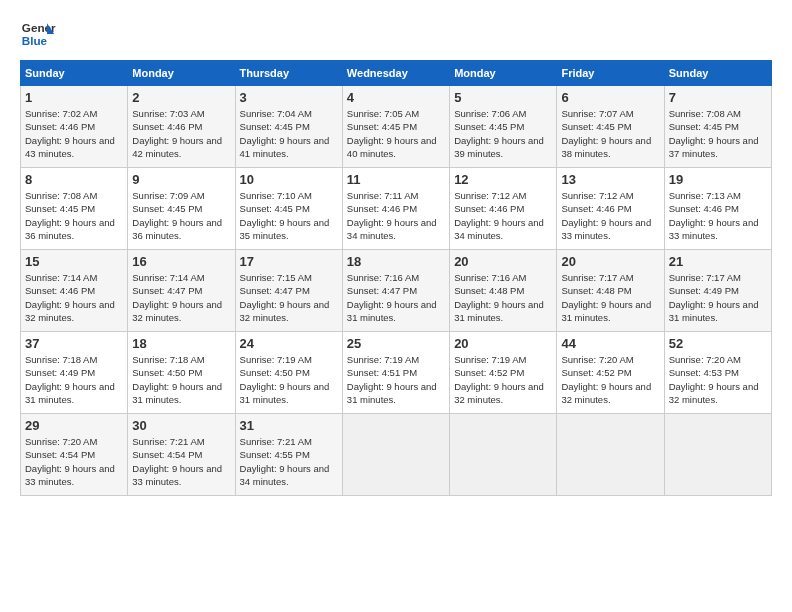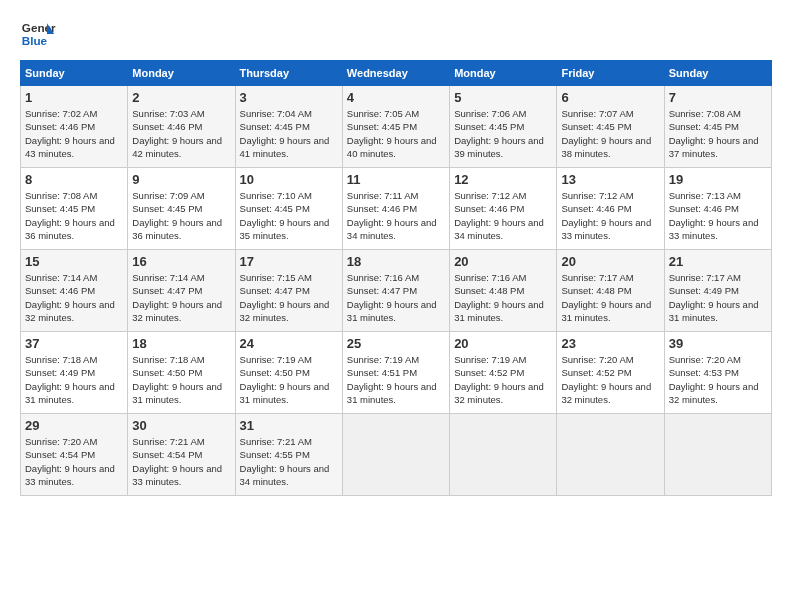--- a/index.html
+++ b/index.html
@@ -217,25 +217,25 @@
         </td>
         <td>
           <span class="day-number">25</span>
           <div class="day-info">Sunrise: 7:19 AM<br>Sunset: 4:51 PM<br>Daylight: 9 hours and 31 minutes.</div>
         </td>
         <td>
           <span class="day-number">20</span>
           <div class="day-info">Sunrise: 7:19 AM<br>Sunset: 4:52 PM<br>Daylight: 9 hours and 32 minutes.</div>
         </td>
         <td>
-          <span class="day-number">23</span>
+          <span class="day-number">44</span>
           <div class="day-info">Sunrise: 7:20 AM<br>Sunset: 4:52 PM<br>Daylight: 9 hours and 32 minutes.</div>
         </td>
         <td>
-          <span class="day-number">39</span>
+          <span class="day-number">52</span>
           <div class="day-info">Sunrise: 7:20 AM<br>Sunset: 4:53 PM<br>Daylight: 9 hours and 32 minutes.</div>
         </td>
       </tr>
       <tr>
         <td>
           <span class="day-number">29</span>
           <div class="day-info">Sunrise: 7:20 AM<br>Sunset: 4:54 PM<br>Daylight: 9 hours and 33 minutes.</div>
         </td>
         <td>
           <span class="day-number">30</span>

